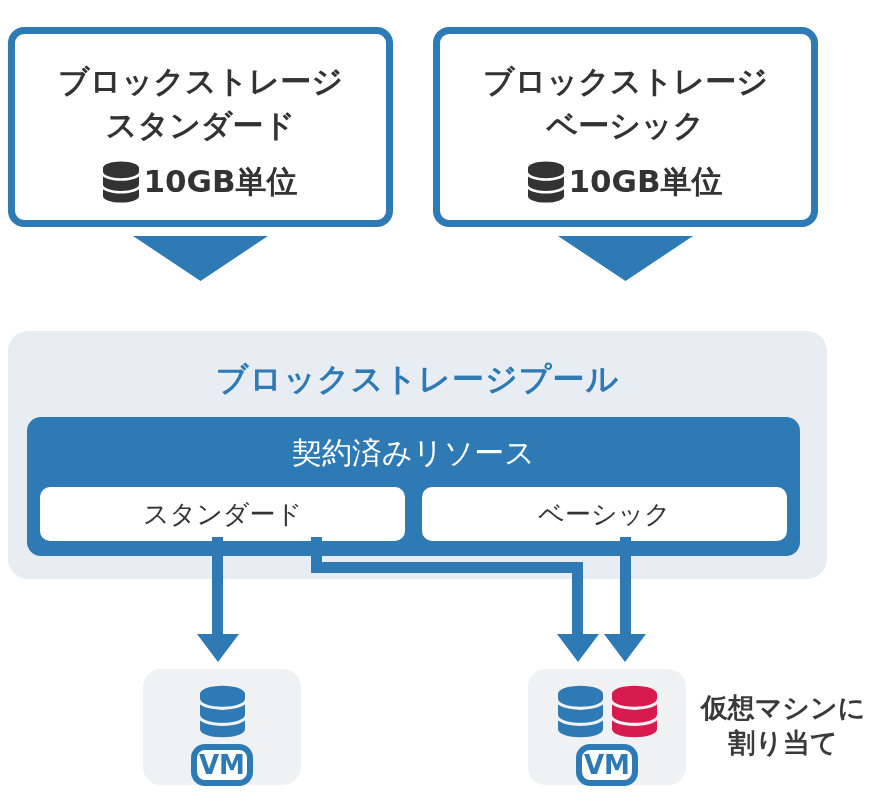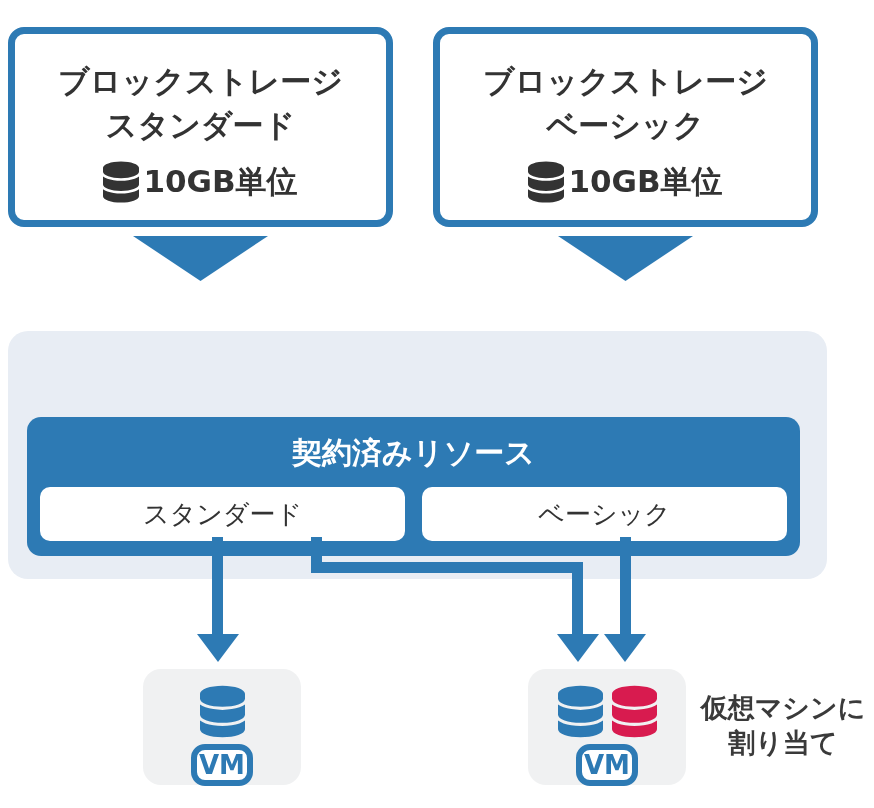--- a/index.html
+++ b/index.html
@@ -21,21 +21,21 @@
     clip-path:polygon(0 0,100% 0,50% 100%); }
   .contract-label { position:absolute; left:280px; top:240px; width:272px; text-align:center;
     font-size:28px; font-weight:bold; color:var(--label_text,#3a3a3a); }
 
   
   .pool { left:8px; top:312px; width:819px; height:248px; background:var(--pool_bg,#e8edf4); border-radius:20px; }
   .pool-title { margin-top:27px; text-align:center; font-size:32px; letter-spacing:1px;
     font-weight:bold; color:var(--blue,#2d7ab4); }
   .contracted { position:absolute; left:19px; top:86px; width:773px; height:139px;
     background:var(--blue,#2d7ab4); border-radius:14px; }
-  .contracted-label { margin-top:16px; text-align:center; font-size:30px; font-weight:bold; color:#fff; }
+  .contracted-label { margin-top:16px; text-align:center; font-size:30px; font-weight:normal; color:#fff; }
   .pool-items { position:absolute; left:13px; top:70px; display:flex; gap:17px; }
   .pool-item { width:365px; height:54px; background:#fff; border-radius:10px;
     display:flex; align-items:center; justify-content:center; font-size:26px; color:var(--dark_text,#333); }
 
   
   .line { position:absolute; background:var(--blue,#2d7ab4); }
   .arrowhead { position:absolute; width:42px; height:28px; background:var(--blue,#2d7ab4);
     clip-path:polygon(0 0,100% 0,50% 100%); }
 
   
@@ -78,20 +78,21 @@
         <path d="M448 80v48c0 44.2-100.3 80-224 80S0 172.2 0 128V80C0 35.8 100.3 0 224 0S448 35.8 448 80zM393.2 214.7c20.8-7.4 39.9-16.9 54.8-28.6V288c0 44.2-100.3 80-224 80S0 332.2 0 288V186.1c14.9 11.8 34 21.2 54.8 28.6C99.7 230.7 159.5 240 224 240s124.3-9.3 169.2-25.3zM0 346.1c14.9 11.8 34 21.2 54.8 28.6C99.7 390.7 159.5 400 224 400s124.3-9.3 169.2-25.3c20.8-7.4 39.9-16.9 54.8-28.6V432c0 44.2-100.3 80-224 80S0 476.2 0 432V346.1z"></path>
       </svg>
       <span class="unit-label">10GB単位</span>
     </div>
   </div>
 
   <div class="big-arrow" style="left:133px; top:236px;"></div>
   <div class="big-arrow" style="left:558px; top:236px;"></div>
 
   <div class="abs pool">
+    <div class="pool-title">ブロックストレージプール</div>
     <div class="contracted">
       <div class="contracted-label">契約済みリソース</div>
       <div class="pool-items">
         <div class="pool-item">スタンダード</div>
         <div class="pool-item">ベーシック</div>
       </div>
     </div>
   </div>
 
   <div class="abs vm-card" style="left:143px; top:650px;">

